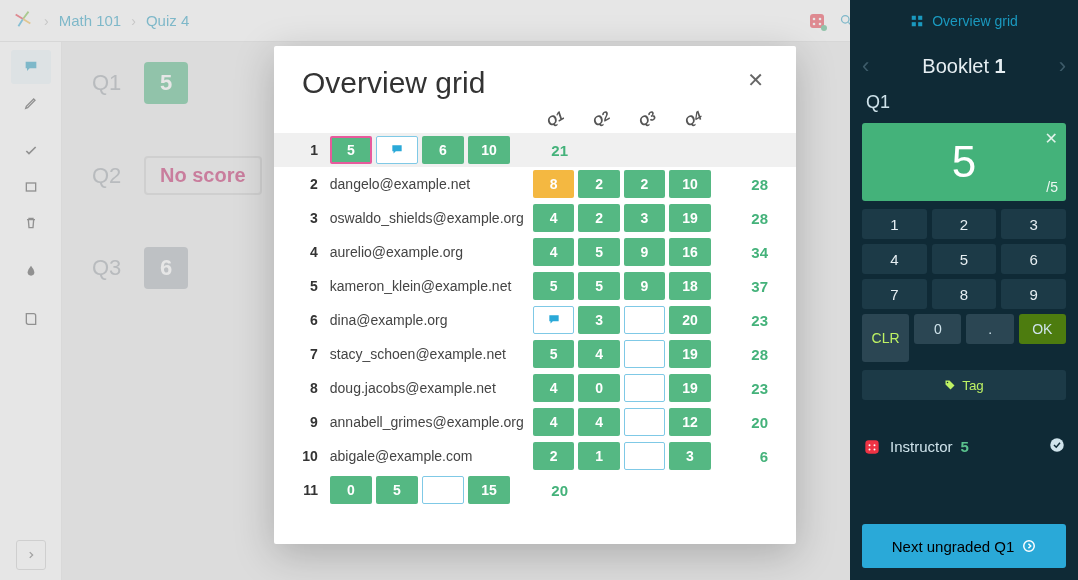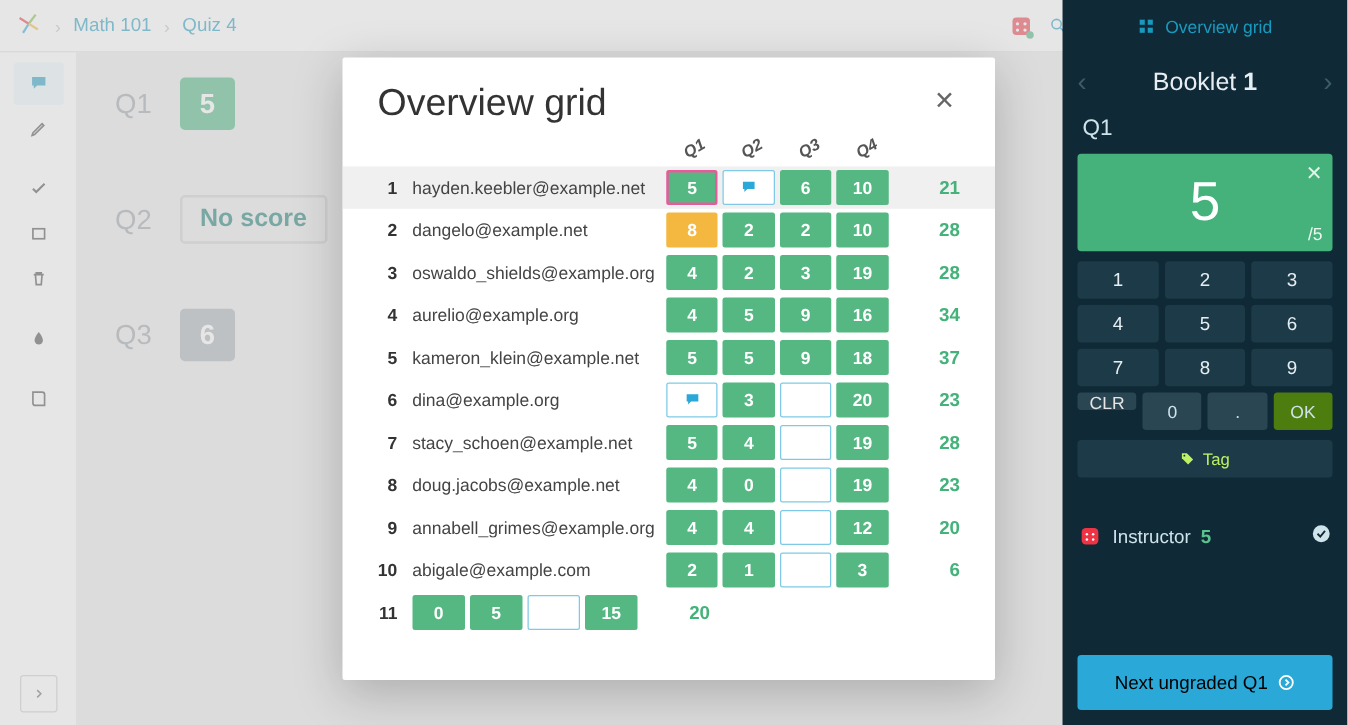--- a/index.html
+++ b/index.html
@@ -21,21 +21,21 @@
 .left-rail .tool { width: 40px; height: 34px; display: flex; align-items: center; justify-content: center; color: #444; cursor: pointer; border-radius: 3px; margin-bottom: 2px; }
 .left-rail .tool.active { background: #eaf6fb; color: #1a99bf; }
 .left-rail .tool svg { width: 16px; height: 16px; }
 .left-rail .gap { height: 12px; }
 .rail-toggle { margin-top: auto; margin-bottom: 10px; width: 30px; height: 30px; border: 1px solid #ccc; border-radius: 3px; background: #fff; display: flex; align-items: center; justify-content: center; cursor: pointer; }
 
 .canvas { flex: 1; padding: 20px 30px; }
 .q-row { display: flex; align-items: center; gap: 14px; margin-bottom: 52px; }
 .q-label { color: #9aa0a6; font-size: 22px; font-weight: 400; width: 38px; }
 .q-chip { background: #44b27a; color: #fff; width: 44px; height: 42px; border-radius: 4px; display: flex; align-items: center; justify-content: center; font-size: 22px; font-weight: 600; }
-.q-noscore { border: 2px solid #ccc; border-radius: 4px; padding: 6px 14px; color: #0f766e; font-size: 20px; font-weight: 600; }
+.q-noscore { border: 2px solid #ccc; border-radius: 4px; padding: 6px 14px; color: #be185d; font-size: 20px; font-weight: 600; }
 .q-chip.muted { background: #a7adb4; }
 
 
 .rightbar { position: absolute; top: 0; right: 0; width: 228px; height: 100%; background: #0f2a36; color: #cde; display: flex; flex-direction: column; }
 .rightbar-top { height: 42px; display: flex; align-items: center; justify-content: center; gap: 8px; color: #1a99bf; cursor: pointer; }
 .booklet-nav { height: 48px; display: flex; align-items: center; justify-content: space-between; padding: 0 12px; }
 .booklet-nav .chev { color: #3d5b69; cursor: pointer; font-size: 22px; }
 .booklet-title { color: #e6eef2; font-size: 20px; }
 .booklet-title b { font-weight: 700; }
 .q-head { padding: 2px 16px 6px; color: #cfe3eb; font-size: 18px; }
@@ -209,21 +209,21 @@
       <button>1</button>
       <button>2</button>
       <button>3</button>
       <button>4</button>
       <button>5</button>
       <button>6</button>
       <button>7</button>
       <button>8</button>
       <button>9</button>
       <div style="grid-column: 1 / 4; display: grid; grid-template-columns: repeat(4, 1fr); gap: 5px;">
-        <button style="height: 14px; border: none; border-radius: 3px; font-size: 14px; cursor: pointer; background: rgb(43, 70, 83); color: #e5e5e5;">CLR</button>
+        <button style="height: 48px; border: none; border-radius: 3px; font-size: 14px; cursor: pointer; background: rgb(43, 70, 83); color: #bef264;">CLR</button>
         <button style="height: 30px; border: none; border-radius: 3px; font-size: 14px; cursor: pointer; background: rgb(43, 70, 83); color: rgb(207, 227, 235);">0</button>
         <button style="height: 30px; border: none; border-radius: 3px; font-size: 14px; cursor: pointer; background: rgb(43, 70, 83); color: rgb(207, 227, 235);">.</button>
         <button style="height: 30px; border: none; border-radius: 3px; font-size: 14px; cursor: pointer; background: #4d7c0f; color: rgb(207, 227, 235);">OK</button>
       </div>
     </div>
   <button class="tag-btn">
     <svg width="12" height="12" viewBox="0 0 24 24" fill="currentColor">
         <path d="M3 3h8l10 10-8 8L3 11z"></path>
         <circle cx="7" cy="7" r="1.5" fill="#0f2a36"></circle>
       </svg>
@@ -267,21 +267,20 @@
     <div id="grid-qheaders" style="display:flex">
         <div class="qh">Q1</div>
         <div class="qh">Q2</div>
         <div class="qh">Q3</div>
         <div class="qh">Q4</div>
       </div>
   </div>
   <div class="grid-body" id="grid-body">
       <div class="grow sel">
         <div class="gidx">1</div>
-        <div class="gemail">hayden.keebler@example.net</div>
         <div class="gcell green selected" style="background: rgb(85, 184, 131); border: 2px solid rgb(231, 90, 156);">5</div>
         <div class="gcell outline comment">
           <svg width="14" height="14" viewBox="0 0 24 24" fill="currentColor">
             <path d="M4 4h16v10H10l-4 4v-4H4z"></path>
           </svg>
         </div>
         <div class="gcell green">6</div>
         <div class="gcell green">10</div>
         <div class="gtotal">21</div>
       </div>

